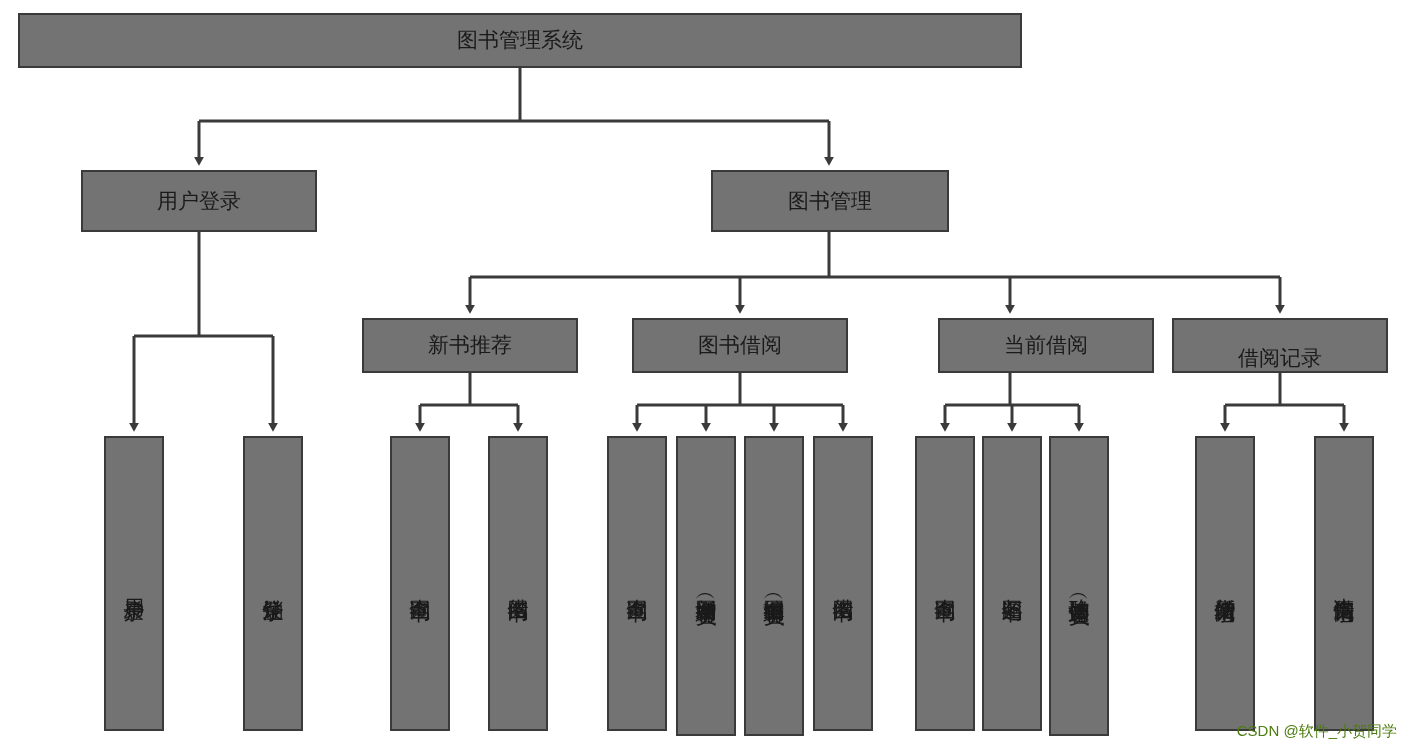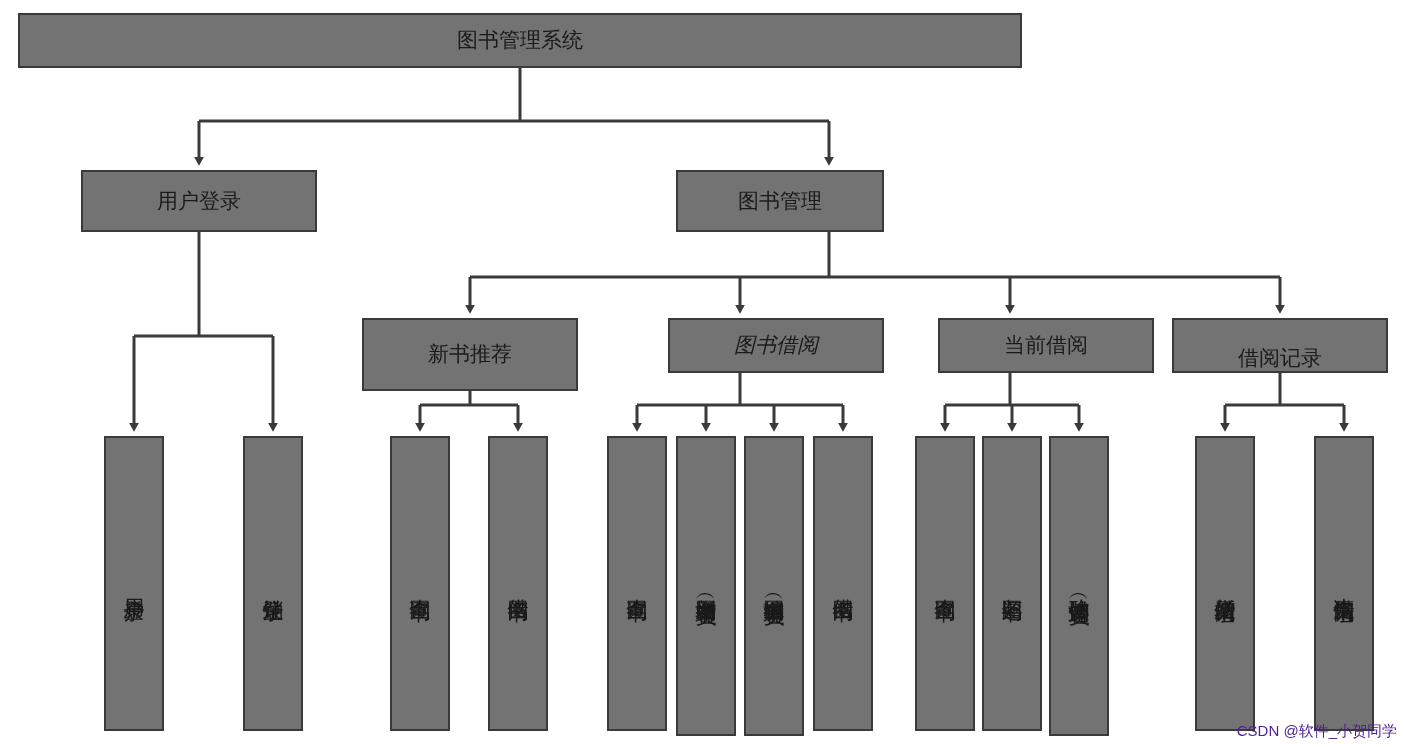--- a/index.html
+++ b/index.html
@@ -54,21 +54,21 @@
     font-size: 21px;
     letter-spacing: 1px;
     line-height: 1.05;
     white-space: nowrap;
   }
   #watermark {
     position: absolute;
     right: 8px;
     bottom: 6px;
     font-size: 15px;
-    color: #4c1d95;
+    color: #4d7c0f;
     white-space: nowrap;
     pointer-events: none;
   }
 </style>
 </head>
 <body>
 
 <div id="diagram-root">
 
   <svg id="edge-layer" viewBox="0 0 1405 747" xmlns="http://www.w3.org/2000/svg">
@@ -121,28 +121,28 @@
     </g>
   </svg>
 
   <div class="node horizontal" style="left:18px; top:13px; width:1004px; height:55px;">
     <span class="node-label">图书管理系统</span>
   </div>
 
   <div class="node horizontal" style="left:81px; top:170px; width:236px; height:62px;">
     <span class="node-label">用户登录</span>
   </div>
-  <div class="node horizontal" style="left:676px; top:170px; width:208px; height:62px;">
+  <div class="node horizontal" style="left:711px; top:170px; width:238px; height:62px;">
     <span class="node-label">图书管理</span>
   </div>
 
-  <div class="node horizontal" style="left:362px; top:318px; width:216px; height:73px;font-family:Liberation Serif, serif;">
+  <div class="node horizontal" style="left:362px; top:318px; width:216px; height:55px;font-family:Liberation Serif, serif;">
     <span class="node-label">新书推荐</span>
   </div>
-  <div class="node horizontal" style="left:668px; top:318px; width:216px; height:55px;font-style:italic;">
+  <div class="node horizontal" style="left:632px; top:318px; width:216px; height:55px;">
     <span class="node-label">图书借阅</span>
   </div>
   <div class="node horizontal" style="left:902px; top:318px; width:216px; height:55px;margin-left:36px;">
     <span class="node-label">当前借阅</span>
   </div>
   <div class="node horizontal" style="left:1172px; top:318px; width:216px; height:55px;align-items:flex-end;">
     <span class="node-label">借阅记录</span>
   </div>
 
   <div class="node vertical" style="left:104px; top:436px; width:60px; height:295px;">

